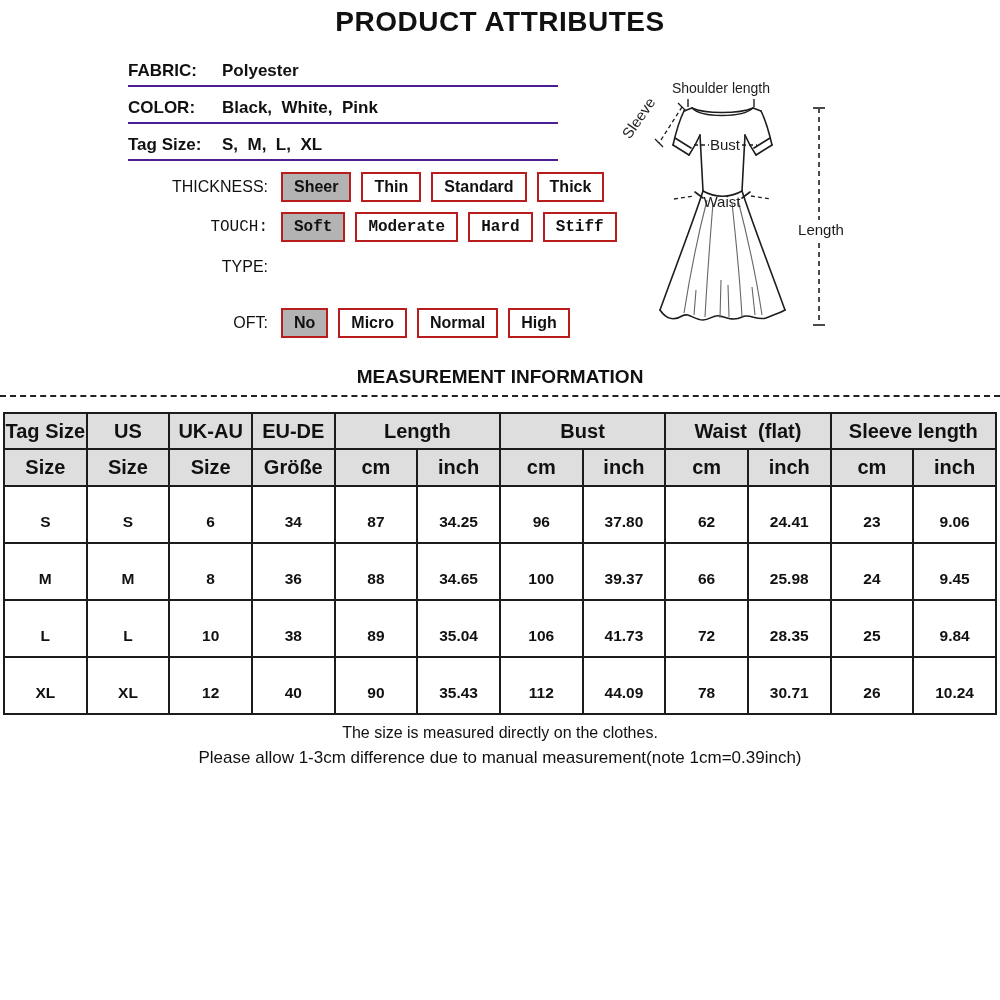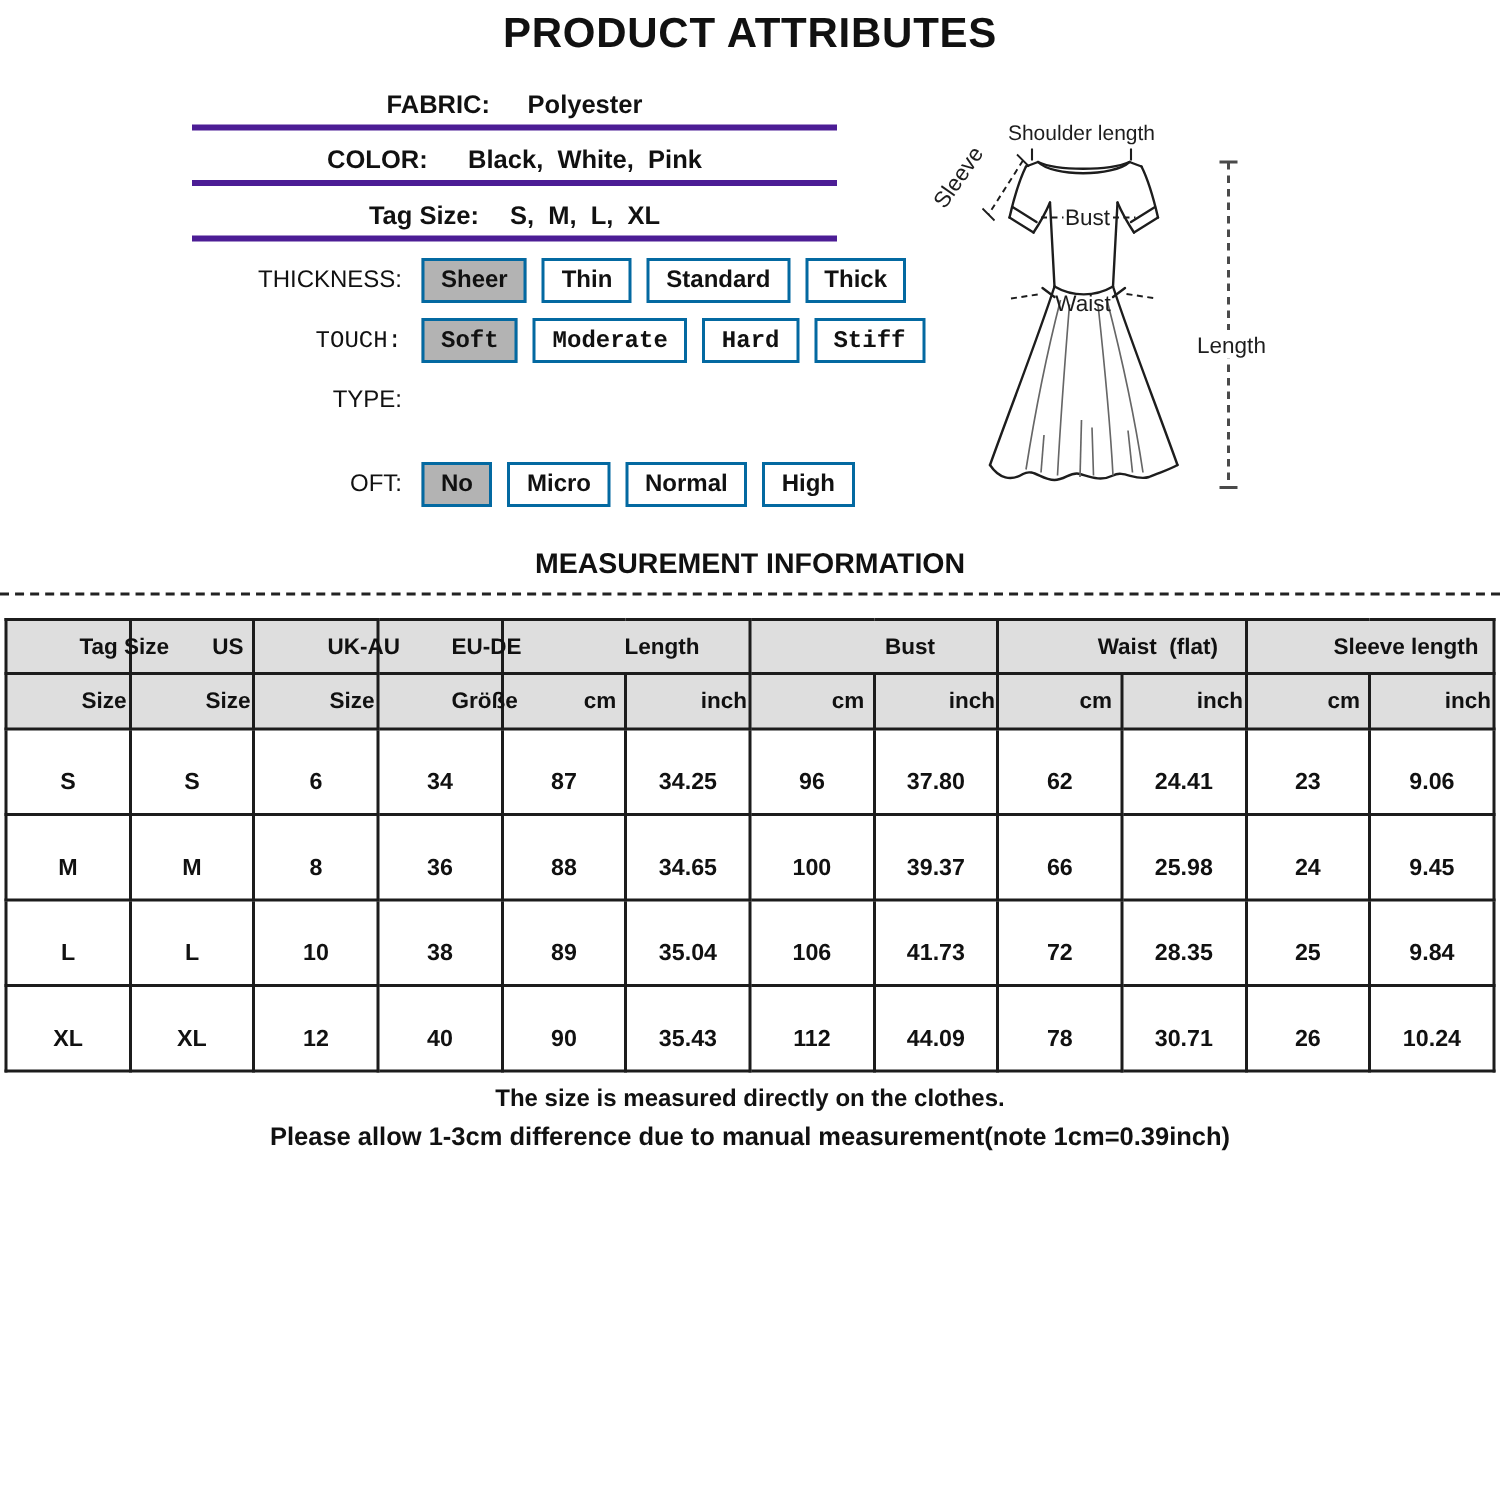--- a/index.html
+++ b/index.html
@@ -12,34 +12,34 @@
   }
 
   .page-title {
     position: absolute; top: 6px; left: 0; width: 1000px;
     text-align: center; font-size: 28px; font-weight: bold; letter-spacing: .5px;
   }
 
   
   .attr-row {
     position: absolute; left: 128px; width: 430px; height: 31px;
-    border-bottom: 4px solid #4c1d95; display: flex; align-items: center; justify-content: center;
+    border-bottom: 2px solid #4c1d95; display: flex; align-items: center;
   }
   .attr-row .attr-label { width: 94px; font-size: 17px; font-weight: bold; }
   .attr-row .attr-value { font-size: 17px; font-weight: bold; white-space: pre; }
   #attr-fabric { top: 56px; }
   #attr-color  { top: 93px; }
   #attr-tagsize{ top: 130px; }
 
   
   .opt-row { position: absolute; left: 0; height: 30px; display: flex; align-items: center; padding-left: 40px; }
   .opt-label { width: 228px; text-align: right; font-size: 16px; color: #111; }
   .chips { display: flex; margin-left: 13px; }
   .chip {
-    height: 30px; line-height: 26px; border: 2px solid #0369a1; background: #fff;
+    height: 30px; line-height: 26px; border: 2px solid #b91c1c; background: #fff;
     font-size: 16px; font-weight: bold; padding: 0 11px; margin-right: 10px;
     text-align: center; white-space: nowrap;
   }
   .chip.selected { background: #b3b3b3; }
   #row-thickness { top: 172px; }
   #row-touch     { top: 212px; font-family: Liberation Mono, monospace; }
   #row-type      { top: 252px; }
   #row-oft       { top: 308px; }
 
   
@@ -56,30 +56,30 @@
   }
 
   table.measure {
     position: absolute; left: 3px; top: 412px; width: 994px;
     border-collapse: collapse; table-layout: fixed;
   }
   table.measure th, table.measure td {
     border: 2px solid #1c1c1c; text-align: center; font-weight: bold;
   }
   table.measure th {
-    background: #dedede; font-size: 15px; vertical-align: middle;
-    height: 37px; white-space: pre; padding-left: 48px;
+    background: #dedede; font-size: 20px; vertical-align: middle;
+    height: 37px; white-space: pre;
   }
   table.measure tr.group-row th { height: 36px; }
   table.measure td {
     height: 57px; font-size: 15.5px; vertical-align: bottom; padding-bottom: 11px;
     background: #fff;
   }
 
-  .note { position: absolute; left: 0; width: 1000px; text-align: center; font-weight: bold; }
+  .note { position: absolute; left: 0; width: 1000px; text-align: center; font-weight: normal; }
   #note-1 { top: 724px; font-size: 16px; }
   #note-2 { top: 748px; font-size: 17px; }
 
   svg text { font-family: "Liberation Sans", sans-serif; fill: #1d1d1d; }
 </style>
 </head>
 <body>
 
 <div class="page-title">PRODUCT ATTRIBUTES</div>
 

